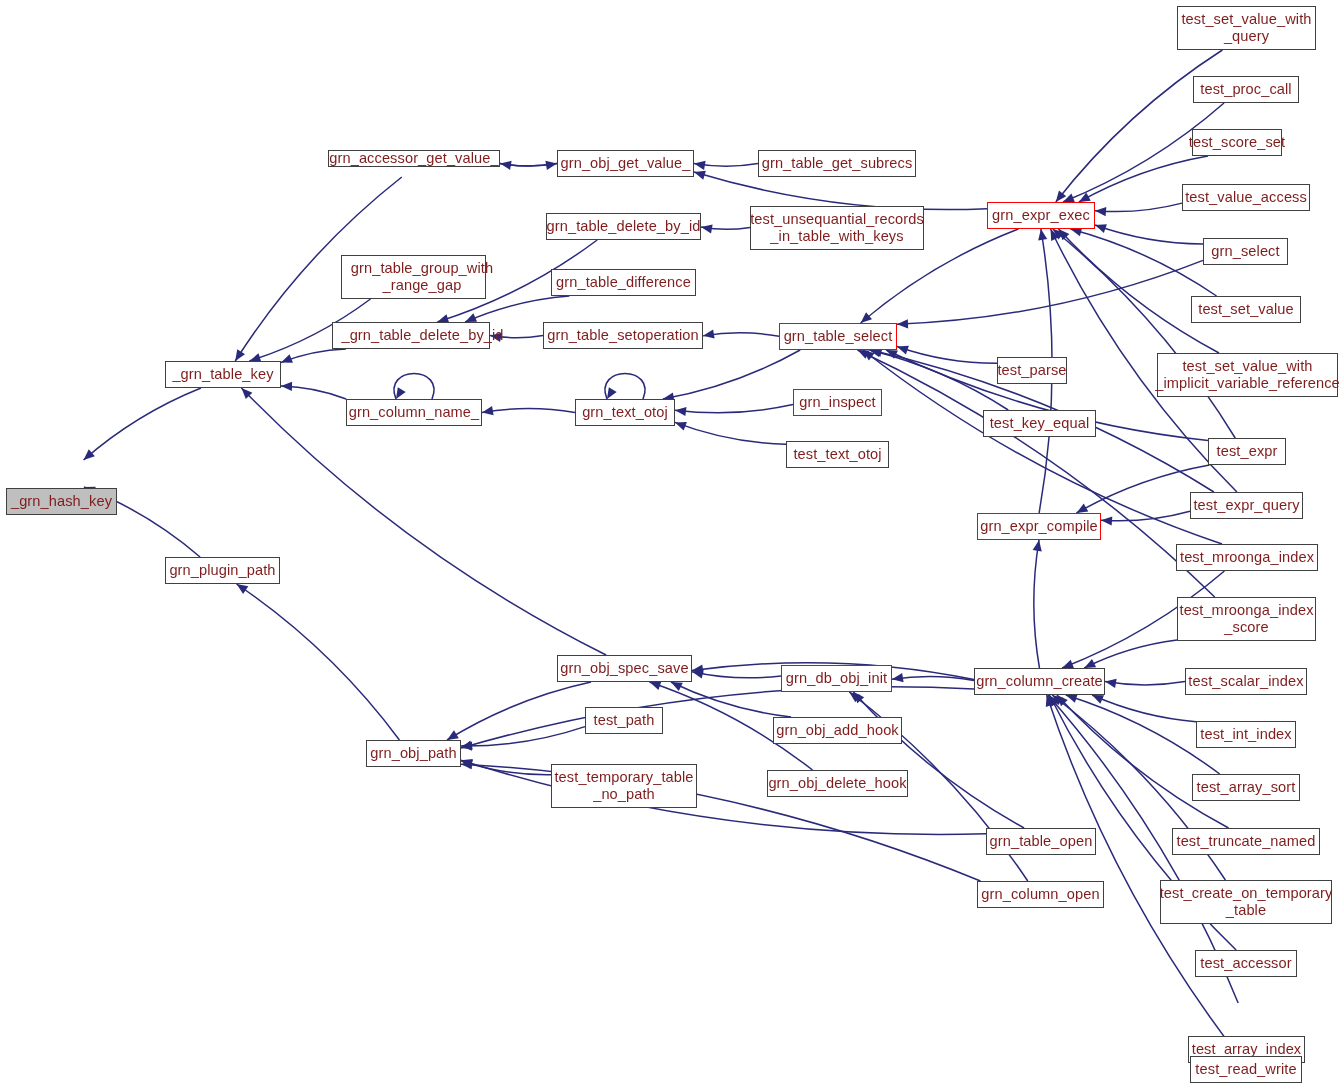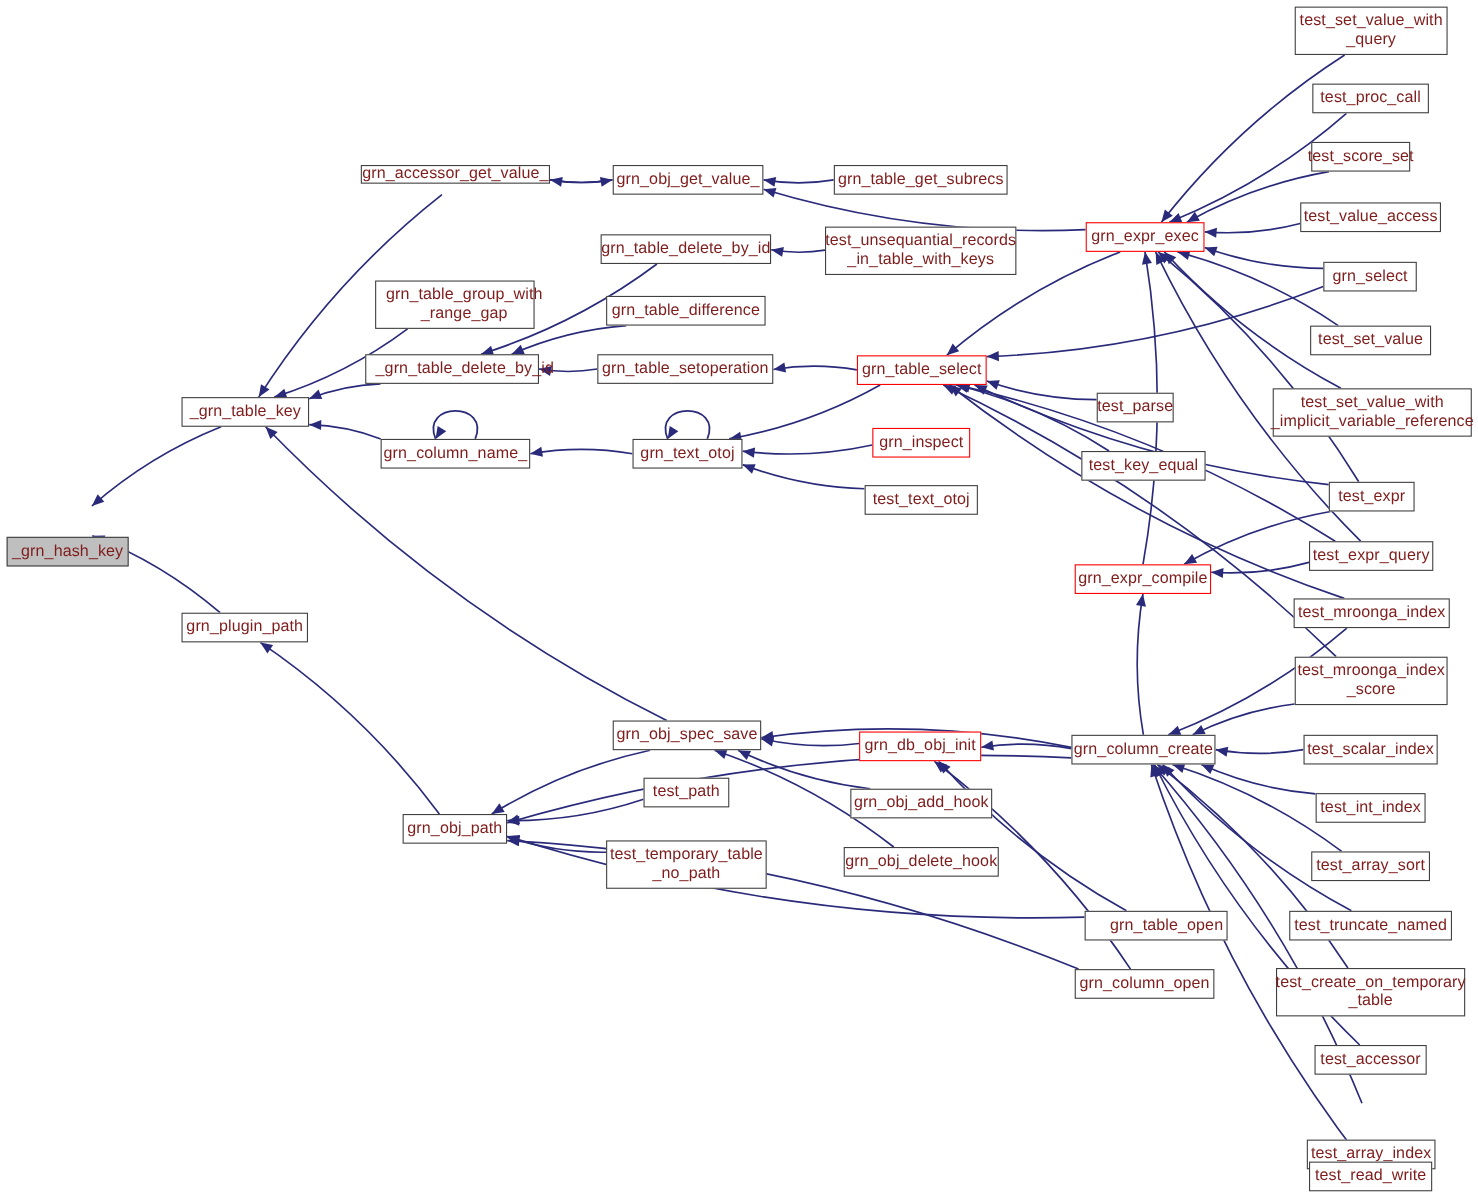--- a/index.html
+++ b/index.html
@@ -341,21 +341,21 @@
       <div class="node red" style="left: 793px; top: 389px; width: 89px; height: 27px;"><span>grn_inspect</span></div>
       <div class="node" style="left: 786px; top: 441px; width: 103px; height: 27px;"><span>test_text_otoj</span></div>
       <div class="node red" style="left: 781px; top: 665px; width: 111px; height: 27px;"><span>grn_db_obj_init</span></div>
       <div class="node" style="left: 773px; top: 717px; width: 129px; height: 27px;"><span>grn_obj_add_hook</span></div>
       <div class="node" style="left: 767px; top: 770px; width: 141px; height: 27px;"><span>grn_obj_delete_hook</span></div>
       <div class="node red" style="left: 987px; top: 202px; width: 108px; height: 27px;"><span>grn_expr_exec</span></div>
       <div class="node" style="left: 997px; top: 357px; width: 70px; height: 27px;"><span>test_parse</span></div>
       <div class="node" style="left: 983px; top: 410px; width: 113px; height: 27px;"><span>test_key_equal</span></div>
       <div class="node red" style="left: 977px; top: 513px; width: 124px; height: 27px;"><span>grn_expr_compile</span></div>
       <div class="node" style="left: 974px; top: 668px; width: 131px; height: 27px;"><span>grn_column_create</span></div>
-      <div class="node" style="left: 986px; top: 828px; width: 130px; height: 27px; justify-content: flex-end;"><span>grn_table_open</span></div>
+      <div class="node" style="left: 986px; top: 828px; width: 110px; height: 27px;"><span>grn_table_open</span></div>
       <div class="node" style="left: 977px; top: 881px; width: 127px; height: 27px;"><span>grn_column_open</span></div>
       <div class="node" style="left: 1177px; top: 6px; width: 139px; height: 44px;"><span>test_set_value_with
 _query</span></div>
       <div class="node" style="left: 1193px; top: 76px; width: 106px; height: 27px;"><span>test_proc_call</span></div>
       <div class="node" style="left: 1192px; top: 129px; width: 90px; height: 27px;"><span>test_score_set</span></div>
       <div class="node" style="left: 1182px; top: 184px; width: 128px; height: 27px;"><span>test_value_access</span></div>
       <div class="node" style="left: 1203px; top: 238px; width: 85px; height: 27px;"><span>grn_select</span></div>
       <div class="node" style="left: 1191px; top: 296px; width: 110px; height: 27px;"><span>test_set_value</span></div>
       <div class="node" style="left: 1157px; top: 353px; width: 181px; height: 44px;"><span>test_set_value_with
 _implicit_variable_reference</span></div>

